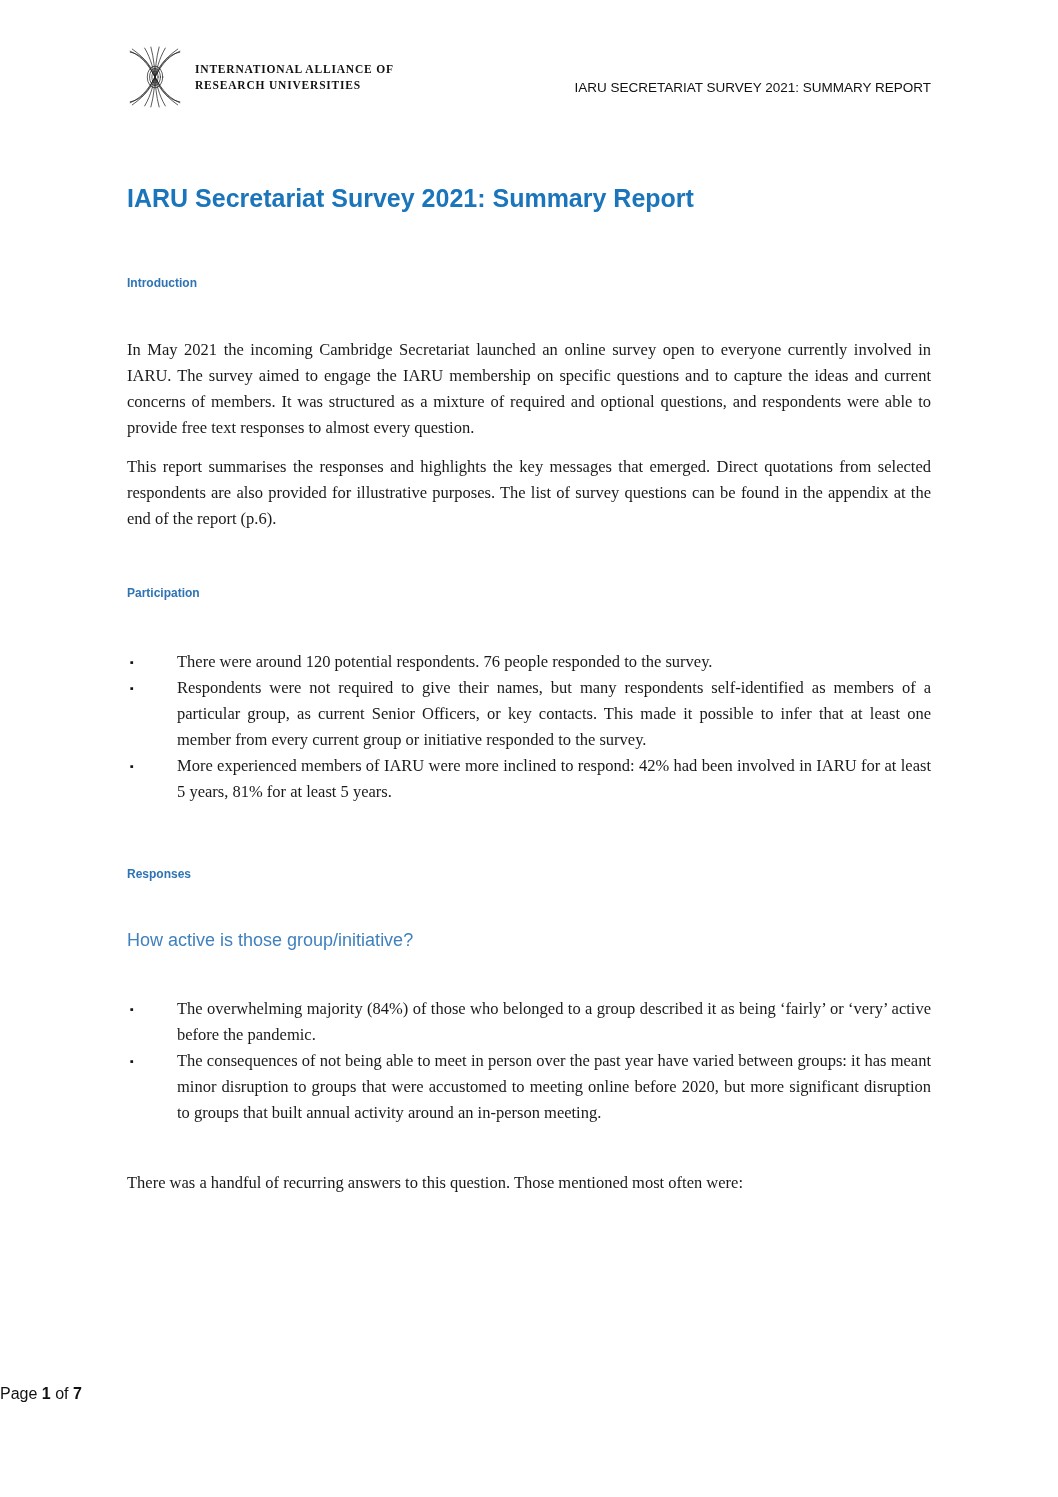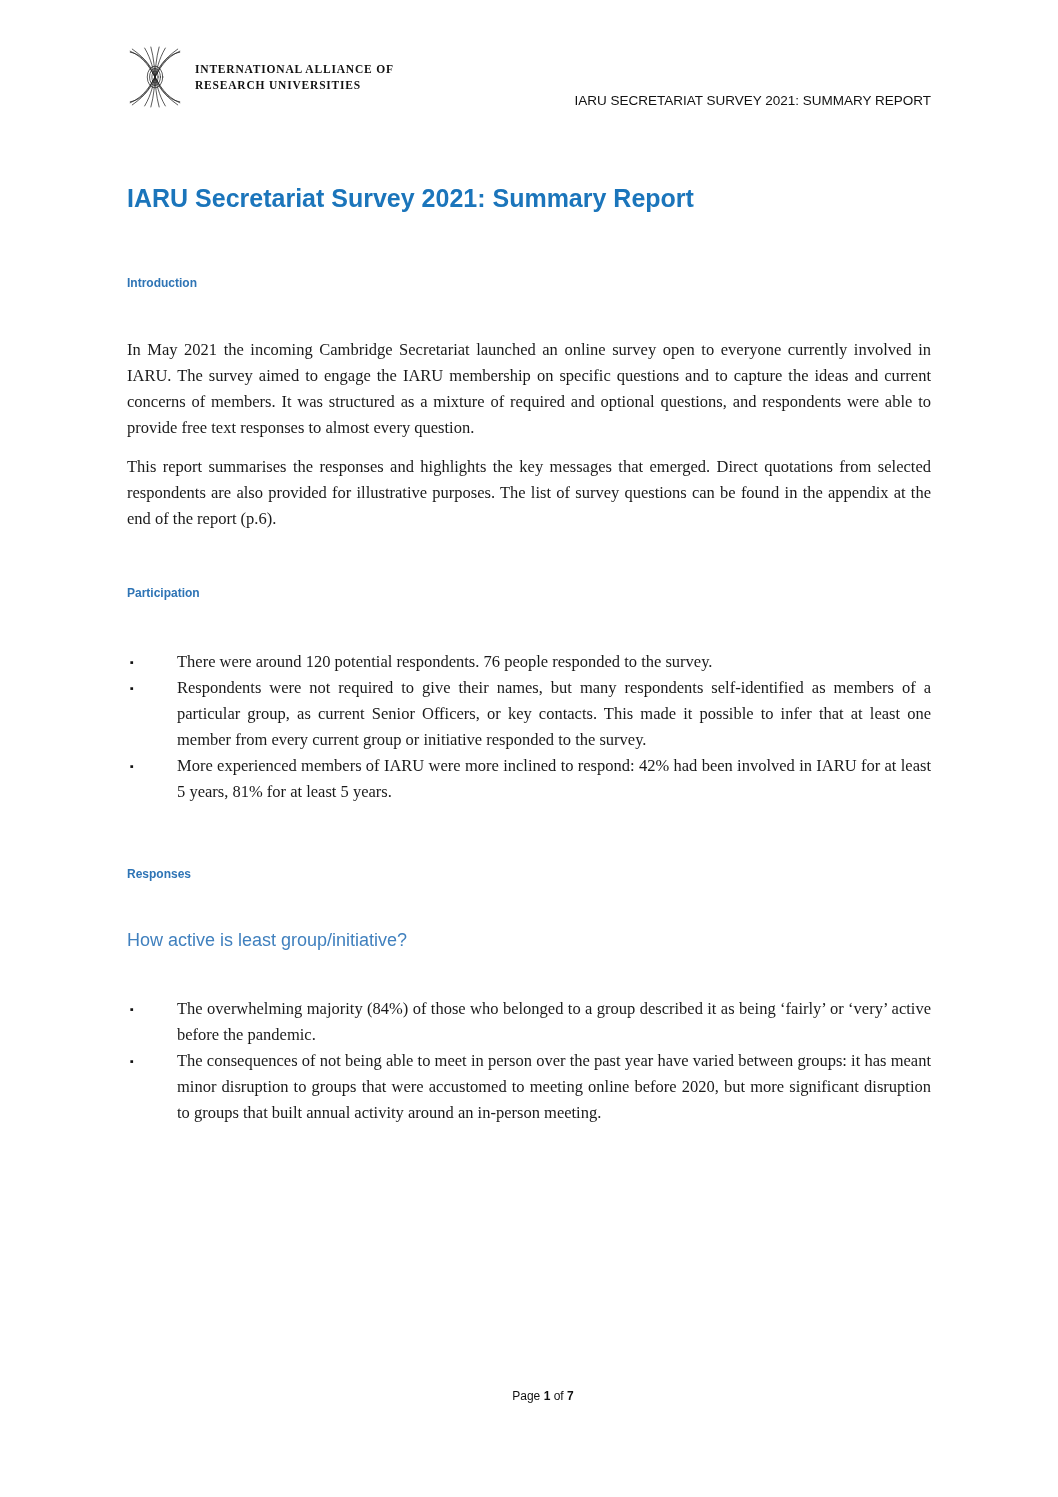--- a/index.html
+++ b/index.html
@@ -12,21 +12,21 @@
   html,body{background:#ffffff;}
   body{width:1058px;font-family:"Liberation Serif",serif;color:var(--text-black);}
   .page{
     position:relative;
     width:1058px;height:1497px;
     background:#ffffff;
     padding:46px 127px 0 127px;
     overflow:hidden;
   }
   
-  .header{display:flex;justify-content:space-between;align-items:flex-end;gap:35px;}
+  .header{display:flex;justify-content:space-between;align-items:center;gap:35px;}
   .logo-block{display:flex;align-items:center;gap:12px;}
   .logo-mark{width:56px;height:62px;flex:none;}
   .logo-mark svg{width:100%;height:100%;}
   .logo-name{
     font-family:"Liberation Serif",serif;
     font-size:11.5px;line-height:16px;letter-spacing:0.8px;
     color:#111;font-weight:600;
   }
   .running-title{
     font-family:"Liberation Sans",sans-serif;
@@ -72,23 +72,23 @@
   .mt-part-bullets{margin-top:45px;}
   .mt-closing{margin-top:14px;}
   .mt-responses{margin-top:58px;}
   .mt-q1{margin-top:44px;}
   .mt-q1-bullets{margin-top:44px;}
   .mt-q2{margin-top:34px;}
   .mt-q2-para{margin-top:44px;}
   
   .footer{
     position:absolute;left:0;bottom:94px;width:100%;
-    text-align:center;
+    text-align:left;
     font-family:"Liberation Sans",sans-serif;
-    font-size:12px;color:#111;padding-left:28px;
+    font-size:16px;color:#111;
   }
   .footer b{font-weight:bold;}
 </style>
 </head>
 <body>
 
 <div class="page">
 
   <div class="header">
     <div class="logo-block">
@@ -134,32 +134,33 @@
       <div class="bullet-text">Respondents were not required to give their names, but many respondents self-identified as members of a particular group, as current Senior Officers, or key contacts. This made it possible to infer that at least one member from every current group or initiative responded to the survey.</div>
     </div>
     <div class="bullet-row">
       <span class="bullet-marker">▪</span>
       <div class="bullet-text">More experienced members of IARU were more inclined to respond: 42% had been involved in IARU for at least 5 years, 81% for at least 5 years.</div>
     </div>
   </div>
 
   <h2 class="h2 mt-responses">Responses</h2>
 
-  <h3 class="h3 mt-q1">How active is least group/initiative?</h3>
+  <h3 class="h3 mt-q1">How active is those group/initiative?</h3>
   <div class="mt-q1-bullets">
     <div class="bullet-row">
       <span class="bullet-marker">▪</span>
       <div class="bullet-text">The overwhelming majority (84%) of those who belonged to a group described it as being ‘fairly’ or ‘very’ active before the pandemic.</div>
     </div>
     <div class="bullet-row">
       <span class="bullet-marker">▪</span>
       <div class="bullet-text">The consequences of not being able to meet in person over the past year have varied between groups: it has meant minor disruption to groups that were accustomed to meeting online before 2020, but more significant disruption to groups that built annual activity around an in-person meeting.</div>
     </div>
   </div>
 
+  <p class="para mt-q2-para">There was a handful of recurring answers to this question. Those mentioned most often were:</p>
 
   <div class="footer">
     <span>Page</span>
     <b>1</b>
     <span>of</span>
     <b>7</b>
   </div>
 
 </div>
 

